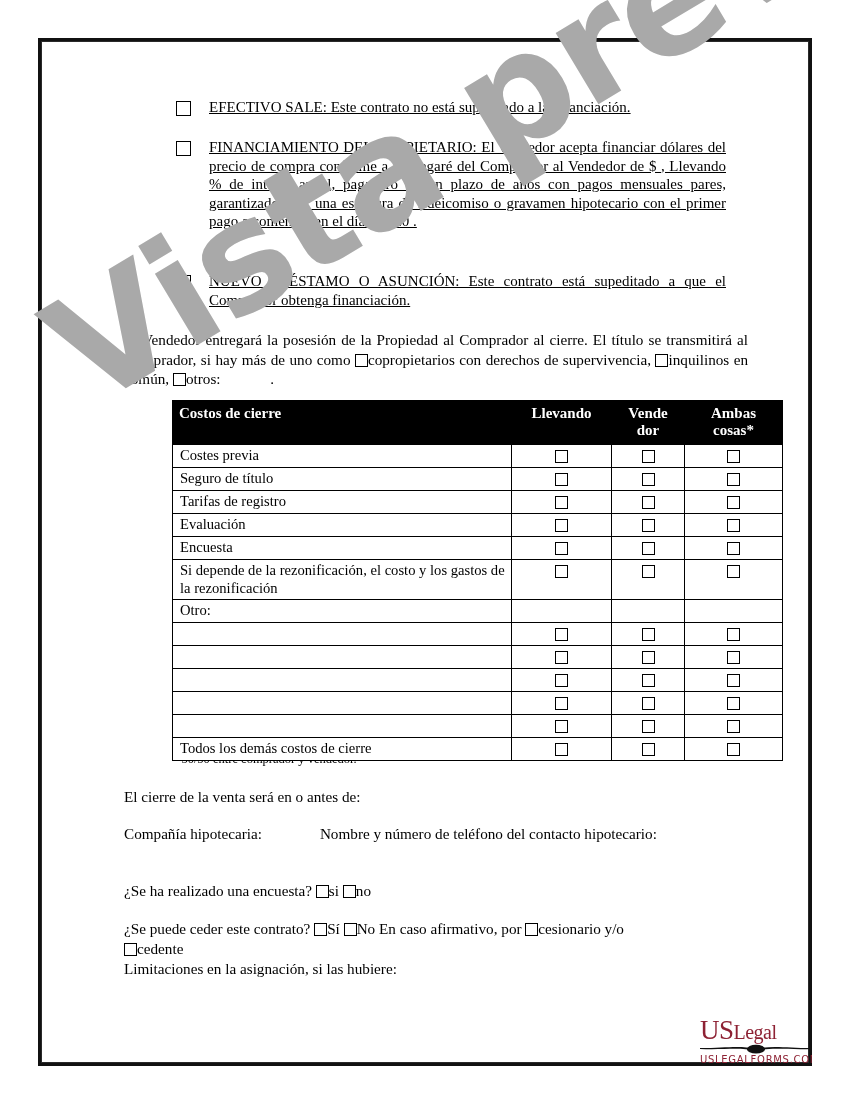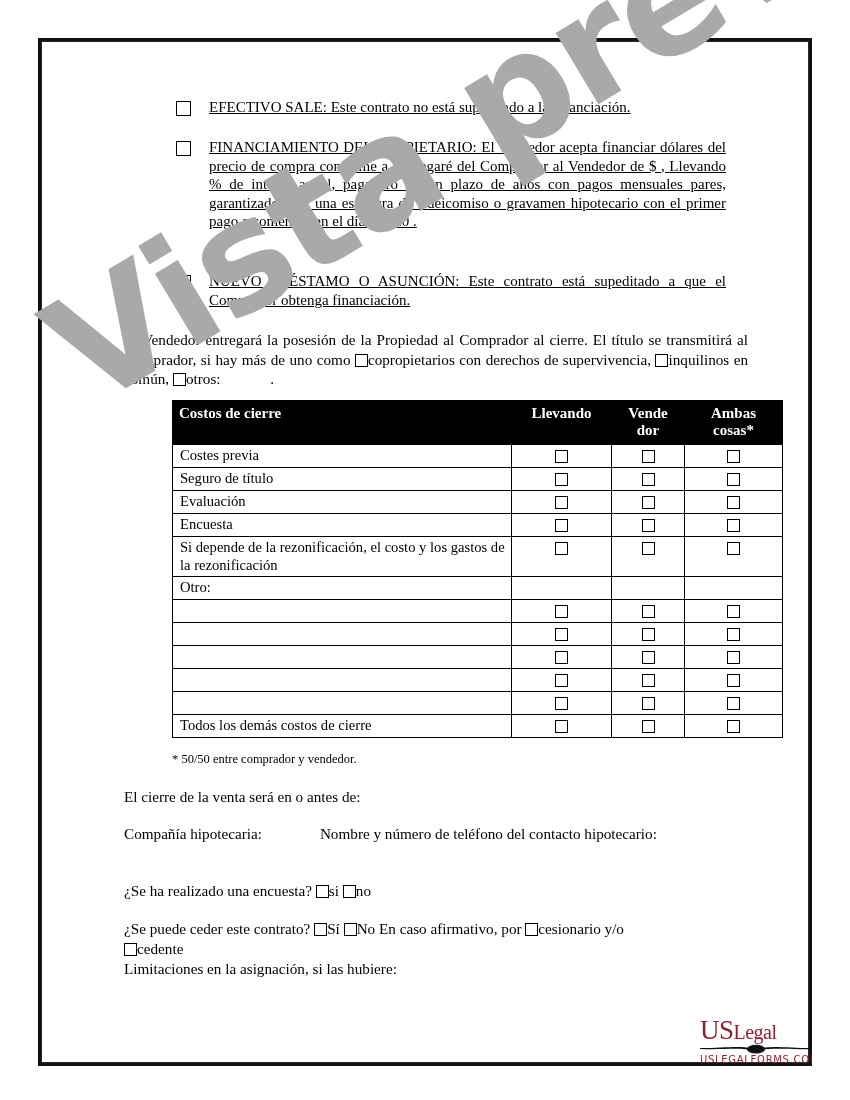--- a/index.html
+++ b/index.html
@@ -283,20 +283,26 @@
             <td class="c-box"><span class="cbx-sm"></span></td>
             <td class="c-box"><span class="cbx-sm"></span></td>
           </tr>
           <tr class="row-h">
             <td class="c-item">Seguro de título</td>
             <td class="c-box"><span class="cbx-sm"></span></td>
             <td class="c-box"><span class="cbx-sm"></span></td>
             <td class="c-box"><span class="cbx-sm"></span></td>
           </tr>
           <tr class="row-h">
+            <td class="c-item">Tarifas de registro</td>
+            <td class="c-box"><span class="cbx-sm"></span></td>
+            <td class="c-box"><span class="cbx-sm"></span></td>
+            <td class="c-box"><span class="cbx-sm"></span></td>
+          </tr>
+          <tr class="row-h">
             <td class="c-item">Evaluación</td>
             <td class="c-box"><span class="cbx-sm"></span></td>
             <td class="c-box"><span class="cbx-sm"></span></td>
             <td class="c-box"><span class="cbx-sm"></span></td>
           </tr>
           <tr class="row-h">
             <td class="c-item">Encuesta</td>
             <td class="c-box"><span class="cbx-sm"></span></td>
             <td class="c-box"><span class="cbx-sm"></span></td>
             <td class="c-box"><span class="cbx-sm"></span></td>

